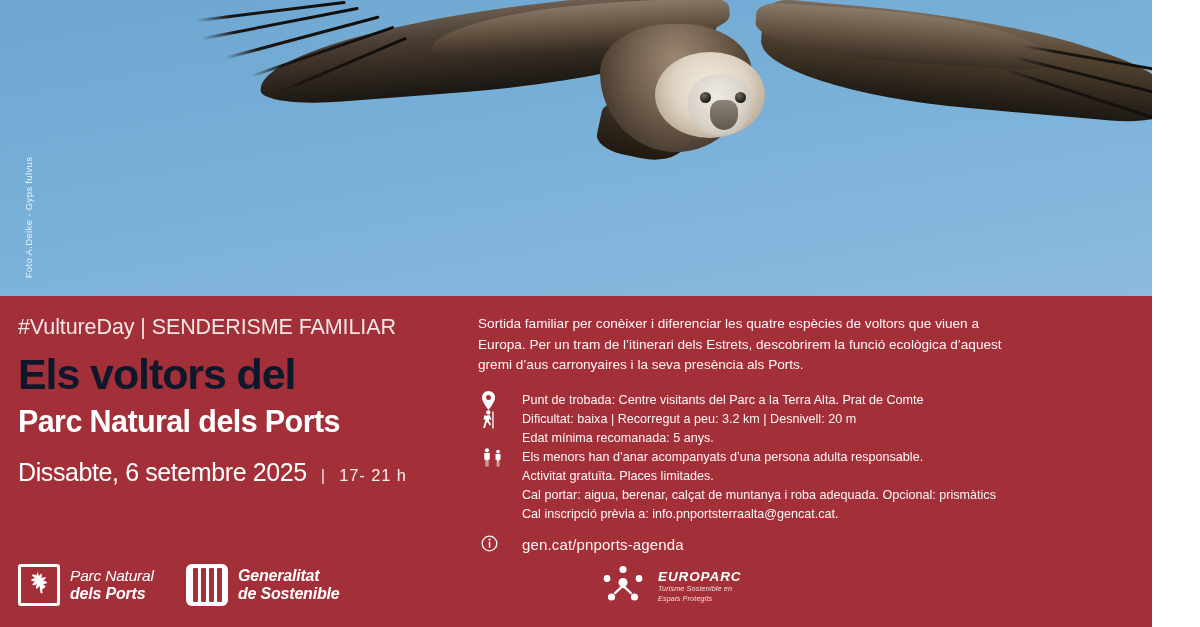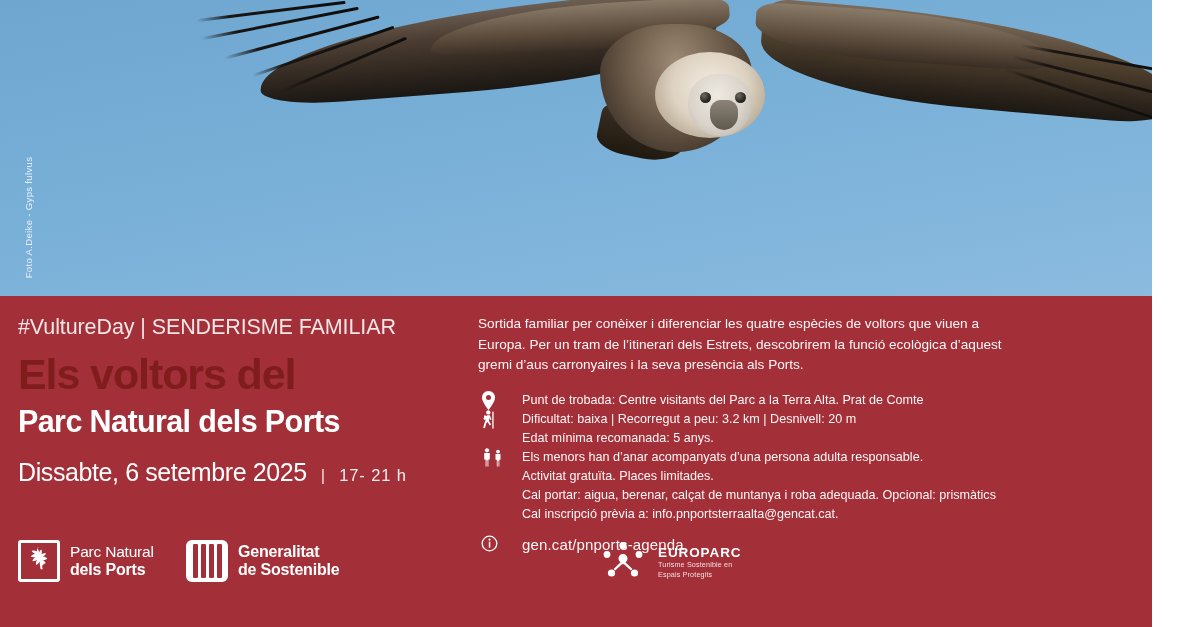--- a/index.html
+++ b/index.html
@@ -106,21 +106,21 @@
   }
 
   
   .left { position:absolute; left:18px; top:316px; width:460px; }
   .kicker {
     font-size:21.5px; color:#f2e6e6; letter-spacing:-.1px;
     font-weight:400; line-height:1.1;
   }
   .title1 {
     margin-top:13px;
-    font-size:43px; font-weight:700; color:#7f1d1d;
+    font-size:43px; font-weight:700; color:#0f172a;
     letter-spacing:-1.1px; line-height:1.0;
   }
   .title2 {
     margin-top:9px;
     font-size:30.5px; font-weight:700; color:#fff;
     letter-spacing:-.6px; line-height:1.05;
   }
   .dateline {
     margin-top:21px; display:flex; align-items:baseline; gap:14px;
     color:#fff;
@@ -146,21 +146,21 @@
   .info-row { margin-top:11px; }
   .info-row .det-txt { font-size:15px; letter-spacing:.15px; }
 
   
   .vband {
     position:absolute; right:0; top:0; width:200px; height:627px;
     overflow:hidden; pointer-events:none;
   }
 
   
-  .footer { position:absolute; left:0; top:532px; width:1020px; height:71px; }
+  .footer { position:absolute; left:0; top:556px; width:1020px; height:71px;font-style:italic; }
   .logo-group { position:absolute; display:flex; align-items:center; gap:10px; }
   .lg-pnp { left:18px; top:8px; }
   .lg-gen { left:186px; top:8px; }
   .lg-eur { left:598px; top:8px; }
 
   .mark-pnp {
     width:42px; height:42px; border:3px solid #fff; border-radius:3px;
     position:relative; background:transparent;
   }
   .leaf {

